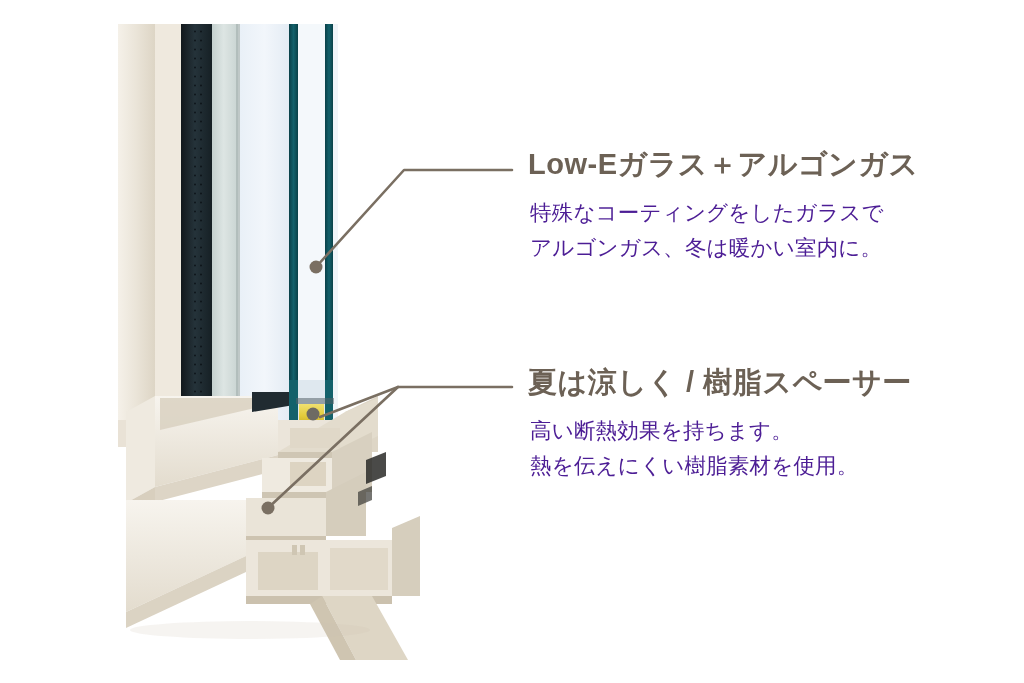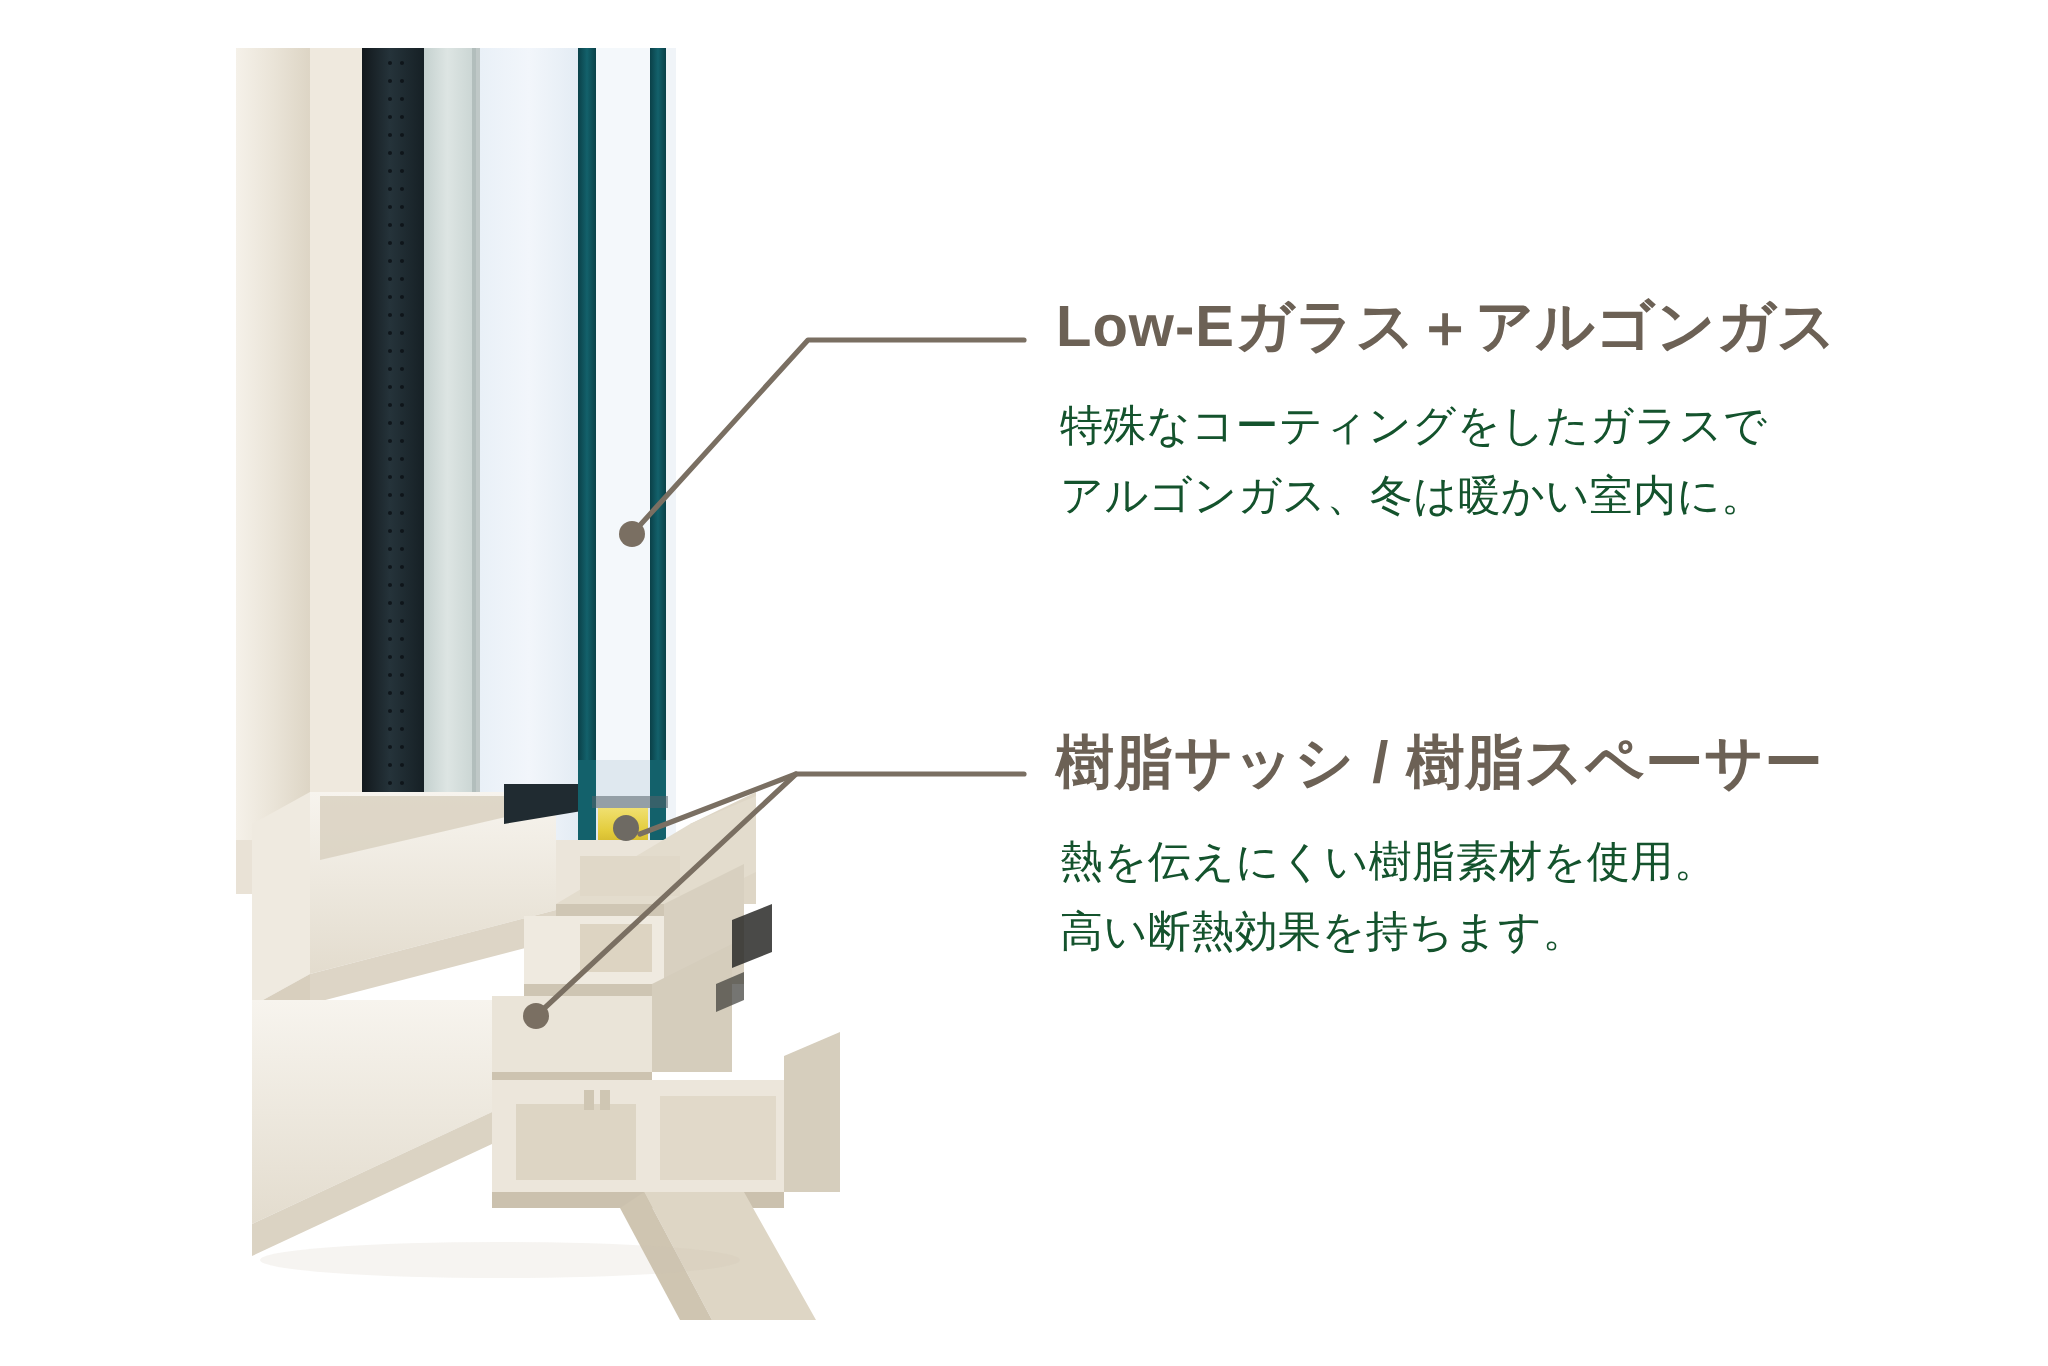--- a/index.html
+++ b/index.html
@@ -43,21 +43,21 @@
     font-weight: 700;
     letter-spacing: 0.5px;
     color: #6c6155;
     white-space: nowrap;
     line-height: 1.25;
   }
   .callout-body {
     margin: 14px 0 0 2px;
     font-size: 21.5px;
     font-weight: 400;
-    color: #14532d;
+    color: #4c1d95;
     line-height: 1.62;
     letter-spacing: 0.2px;
   }
   .callout-body div { white-space: nowrap; }
 </style>
 </head>
 <body>
 
 <div id="stage">
 
@@ -212,20 +212,20 @@
 
   <div class="callout" id="callout-glass">
     <h2 class="callout-heading">Low-Eガラス＋アルゴンガス</h2>
     <div class="callout-body">
       <div>特殊なコーティングをしたガラスで</div>
       <div>アルゴンガス、冬は暖かい室内に。</div>
     </div>
   </div>
 
   <div class="callout" id="callout-resin">
-    <h2 class="callout-heading">樹脂サッシ / 樹脂スペーサー</h2>
+    <h2 class="callout-heading">夏は涼しく / 樹脂スペーサー</h2>
     <div class="callout-body">
+      <div>高い断熱効果を持ちます。</div>
       <div>熱を伝えにくい樹脂素材を使用。</div>
-      <div>高い断熱効果を持ちます。</div>
     </div>
   </div>
 
 </div>
 
 </body></html>

